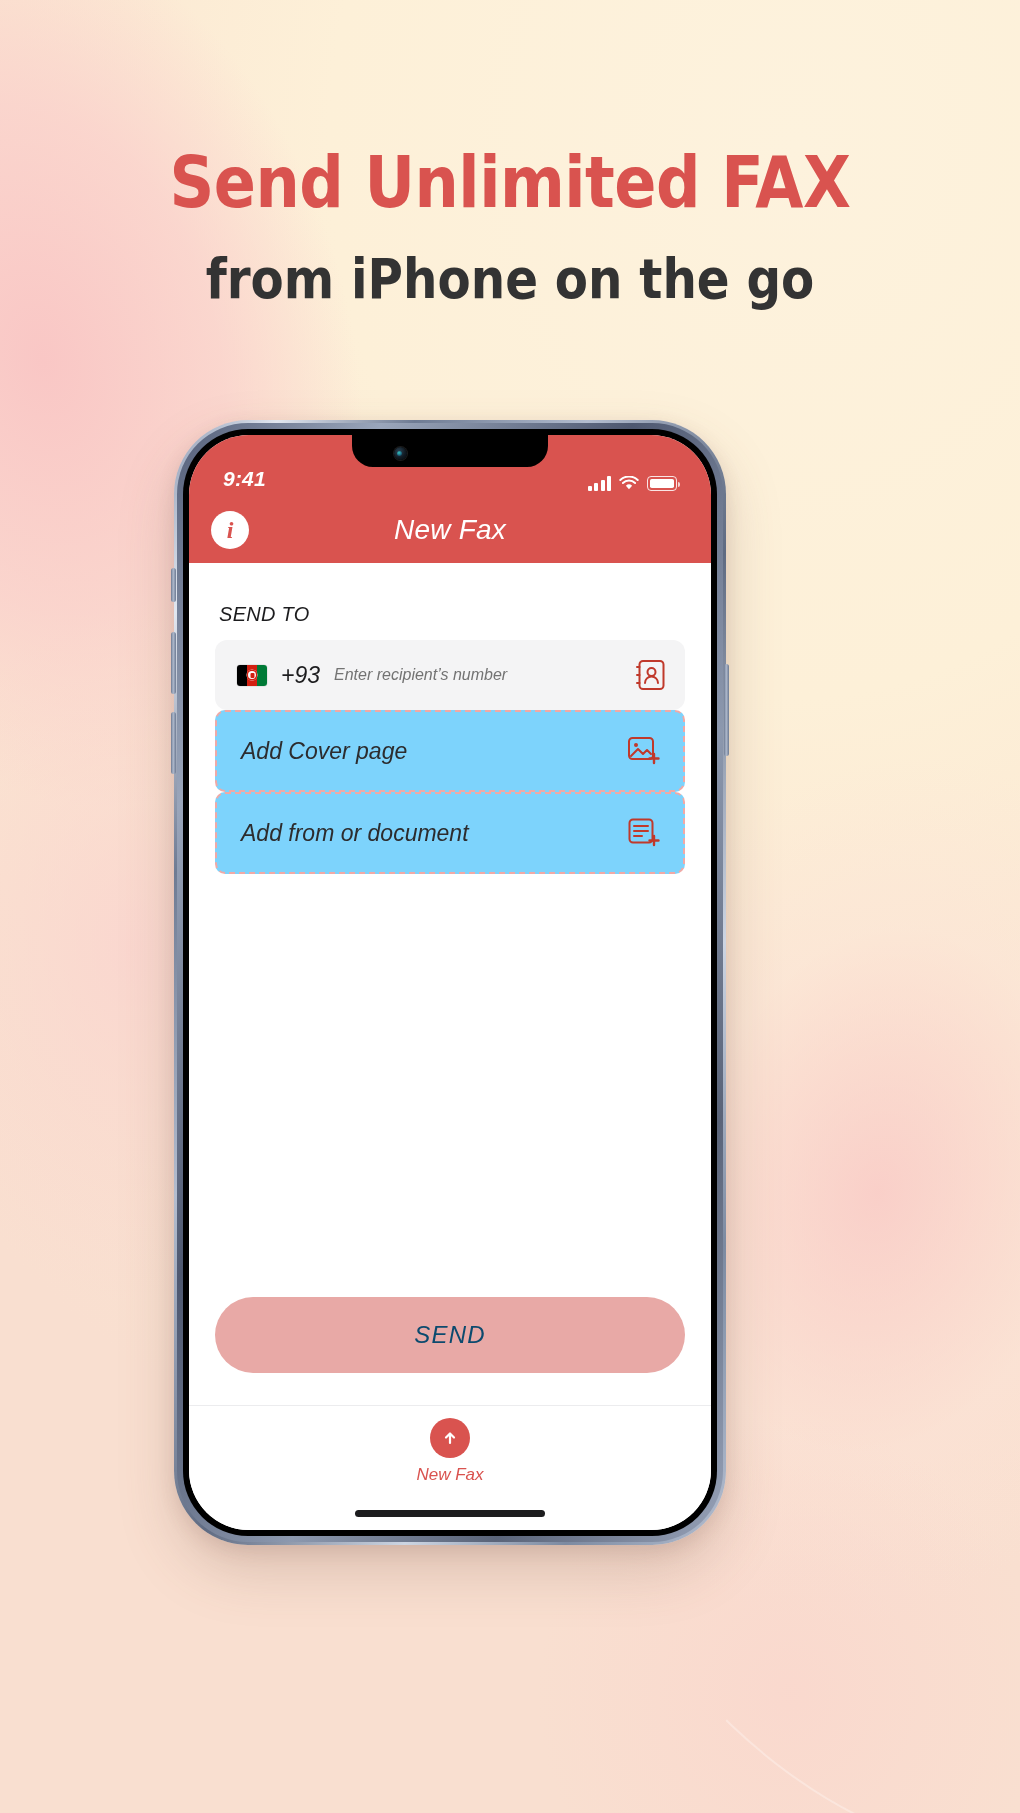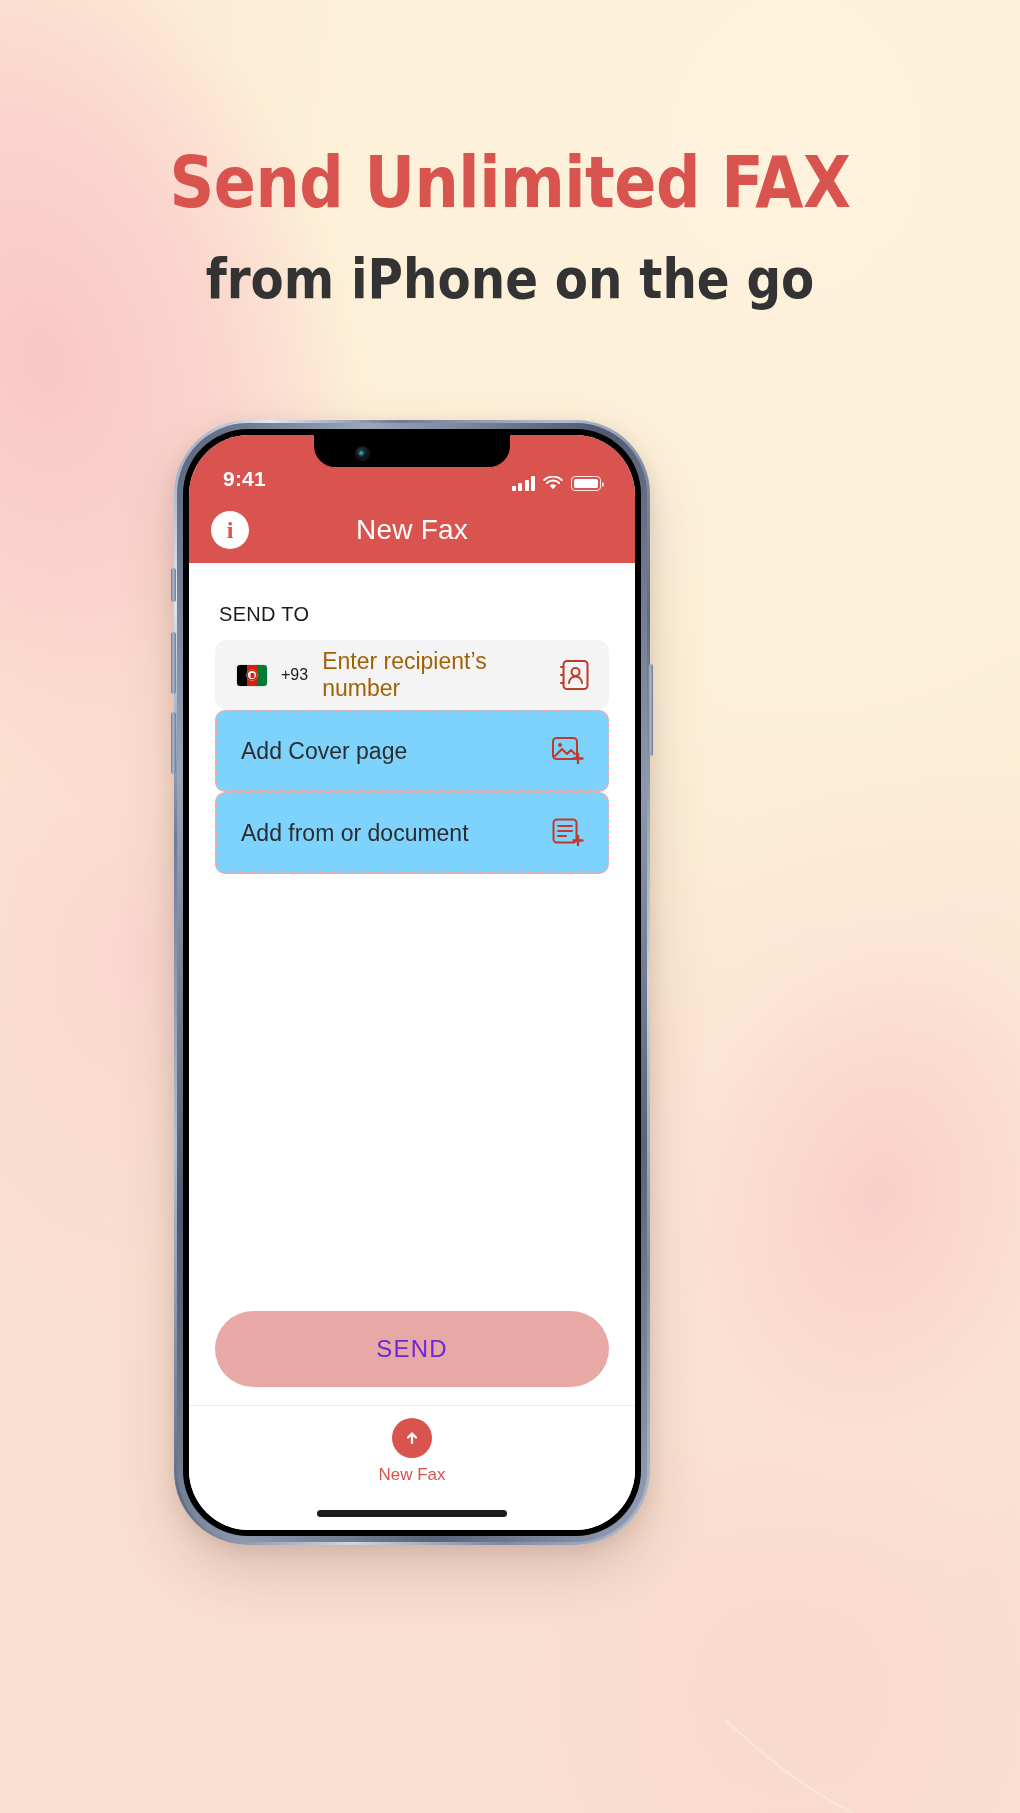--- a/index.html
+++ b/index.html
@@ -66,21 +66,21 @@
     font-family:"DejaVu Sans Condensed","Liberation Sans Narrow","Liberation Sans",sans-serif;
     font-weight:700;
     font-size:56px;
     color:#333333;
     line-height:1.1;
     transform:scaleX(.96);
   }
 
   
   .phone{
-    position:absolute;left:174px;top:420px;width:476px;height:1125px;z-index:10;
+    position:absolute;left:174px;top:420px;width:552px;height:1125px;z-index:10;font-style:italic;
   }
   .phone-frame{
     position:absolute;inset:0;border-radius:74px;
     background:linear-gradient(118deg,#8f9cb4 0%,#d6dce8 10%,#6e7b93 22%,#aab5c8 38%,#5f6b82 56%,#c3ccdb 74%,#74melt 0%,#7c8aa1 86%,#aeb9cc 100%);
     background:linear-gradient(118deg,#8f9cb4 0%,#e2e7f0 9%,#6e7b93 21%,#b3bdcf 36%,#5f6b82 54%,#cdd5e2 72%,#7c8aa1 86%,#b6c0d2 100%);
     box-shadow:0 26px 56px rgba(120,80,70,.22), 0 6px 18px rgba(120,80,70,.14);
   }
   .phone-frame-inner{
     position:absolute;inset:3px;border-radius:71px;
     background:linear-gradient(118deg,#55607a,#9aa6bb 18%,#4e5870 40%,#8c98ae 62%,#4a melt 0%,#5a6479 80%,#97a2b8 100%);
@@ -185,38 +185,38 @@
   .flag .emblem{
     position:absolute;left:50%;top:50%;transform:translate(-50%,-50%);
     width:11px;height:11px;border-radius:50%;
     background:#fff;
     box-shadow:inset 0 0 0 1.5px #d32011;
   }
   .flag .emblem::after{
     content:"";position:absolute;left:50%;top:50%;transform:translate(-50%,-50%);
     width:4px;height:5px;border-radius:1px;background:#d32011;
   }
-  .dial-code{font-size:16px;color:#1c1c1e;font-weight:400;}
-  .placeholder-txt{flex:1 1 auto;font-size:23px;color:#a16207;}
+  .dial-code{font-size:23px;color:#1c1c1e;font-weight:400;}
+  .placeholder-txt{flex:1 1 auto;font-size:16px;color:#737373;}
   .contact-icn{width:32px;height:34px;flex:0 0 auto;}
 
   .dashed-box{
     border:2px dashed #f0a9a6;background:#7dd3fc;border-radius:10px;
     height:78px;display:flex;align-items:center;justify-content:space-between;
     padding:0 22px 0 24px;
   }
   .dashed-label{font-size:23px;color:#2c2c2e;}
   .doc-icn{width:34px;height:34px;flex:0 0 auto;}
 
   .spacer{flex:1 1 auto;min-height:10px;}
 
   .send-btn{
-    margin:0 0 18px 0;height:76px;border-radius:38px;
+    margin:0 0 32px 0;height:76px;border-radius:38px;
     background:#e8a9a6;display:flex;align-items:center;justify-content:center;
-    color:#6d28d9;font-size:24px;letter-spacing:1.2px;
+    color:#0c4a6e;font-size:24px;letter-spacing:1.2px;
   }
 
   
   .tabbar{
     flex:0 0 auto;background:#fff;height:112px;border-top:1px solid #ececee;
     display:flex;align-items:flex-start;padding-top:12px;position:relative;
   }
   .tab{flex:1 1 0;display:flex;flex-direction:column;align-items:center;gap:7px;}
   .tab .ticon{width:40px;height:40px;display:flex;align-items:center;justify-content:center;}
   .tab .tlabel{font-size:17px;}

